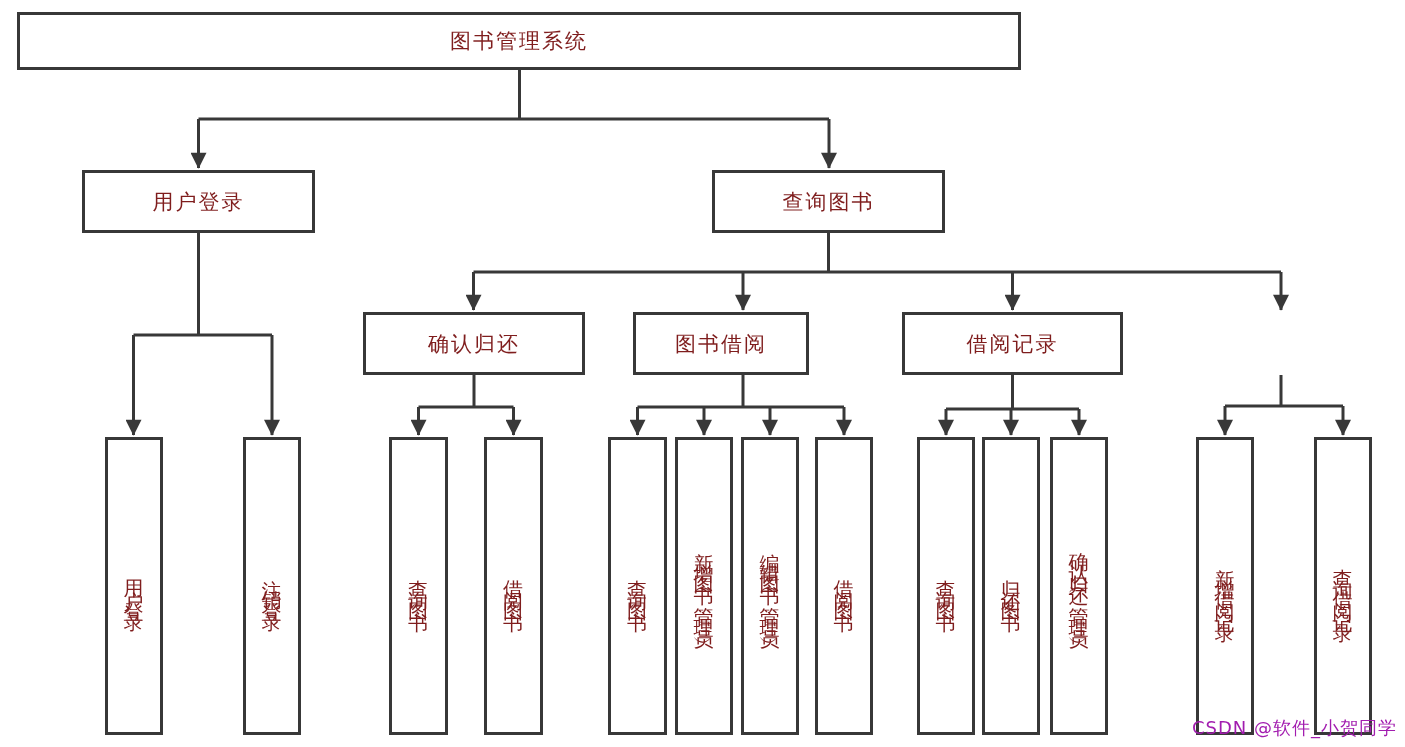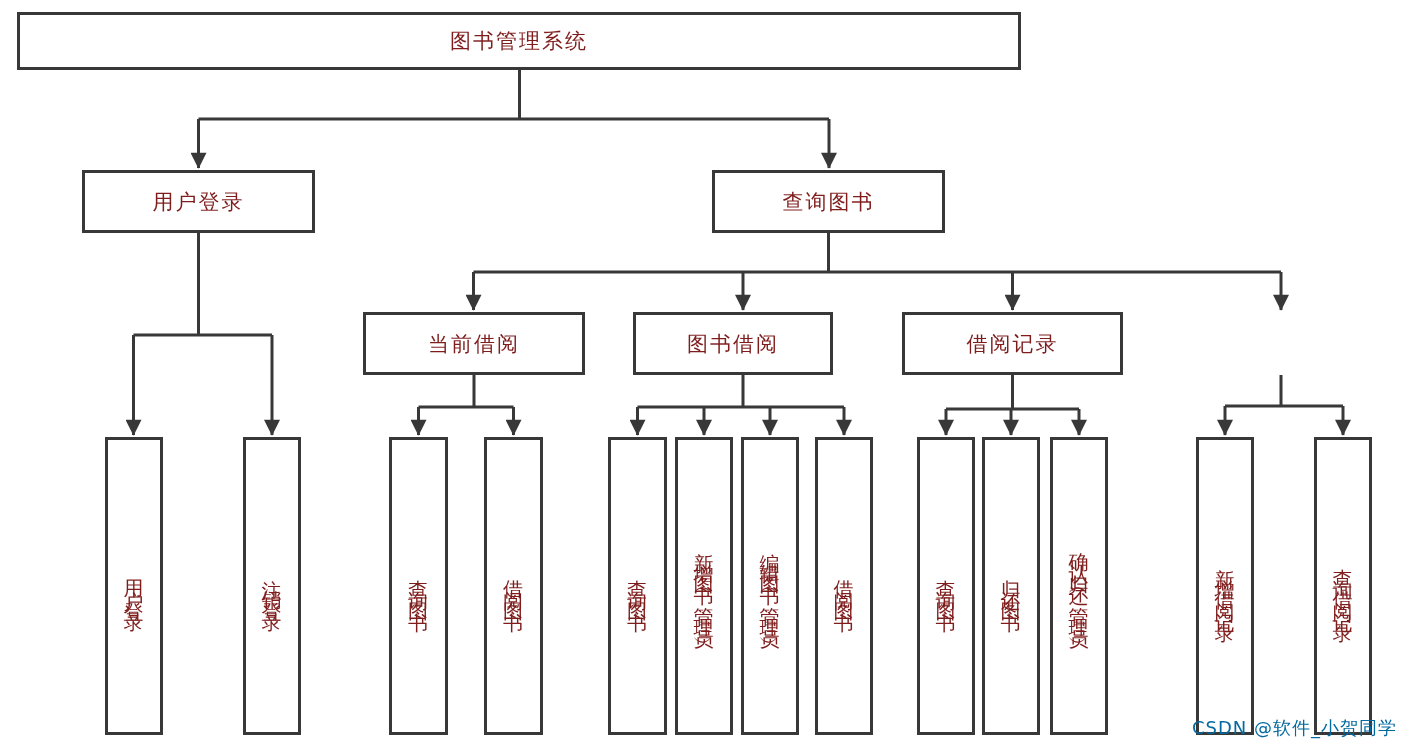--- a/index.html
+++ b/index.html
@@ -27,21 +27,21 @@
     font-size:20px;
     letter-spacing:11px;
     line-height:1;
     white-space:nowrap;
   }
   .watermark {
     position:absolute;
     right:8px; top:716px;
     font-size:18px;
     letter-spacing:1px;
-    color:#0369a1;
+    color:#a21caf;
     white-space:nowrap;
   }
 </style>
 </head>
 <body>
 
 <div class="stage">
 
   <svg class="wires" viewBox="0 0 1405 747" xmlns="http://www.w3.org/2000/svg">
     <defs>
@@ -91,23 +91,23 @@
   </div>
 
   <div class="box" style="left:82px;top:170px;width:233px;height:63px">
     <span class="htext">用户登录</span>
   </div>
   <div class="box" style="left:712px;top:170px;width:233px;height:63px">
     <span class="htext">查询图书</span>
   </div>
 
   <div class="box" style="left:363px;top:312px;width:222px;height:63px">
-    <span class="htext">当前借阅</span>
+    <span class="htext">确认归还</span>
   </div>
-  <div class="box" style="left:633px;top:312px;width:200px;height:63px">
+  <div class="box" style="left:633px;top:312px;width:176px;height:63px">
     <span class="htext">图书借阅</span>
   </div>
   <div class="box" style="left:902px;top:312px;width:221px;height:63px">
     <span class="htext">借阅记录</span>
   </div>
 
   <div class="box" style="left:105px;top:437px;width:58px;height:298px">
     <span class="vtext">用户登录</span>
   </div>
   <div class="box" style="left:243px;top:437px;width:58px;height:298px">

